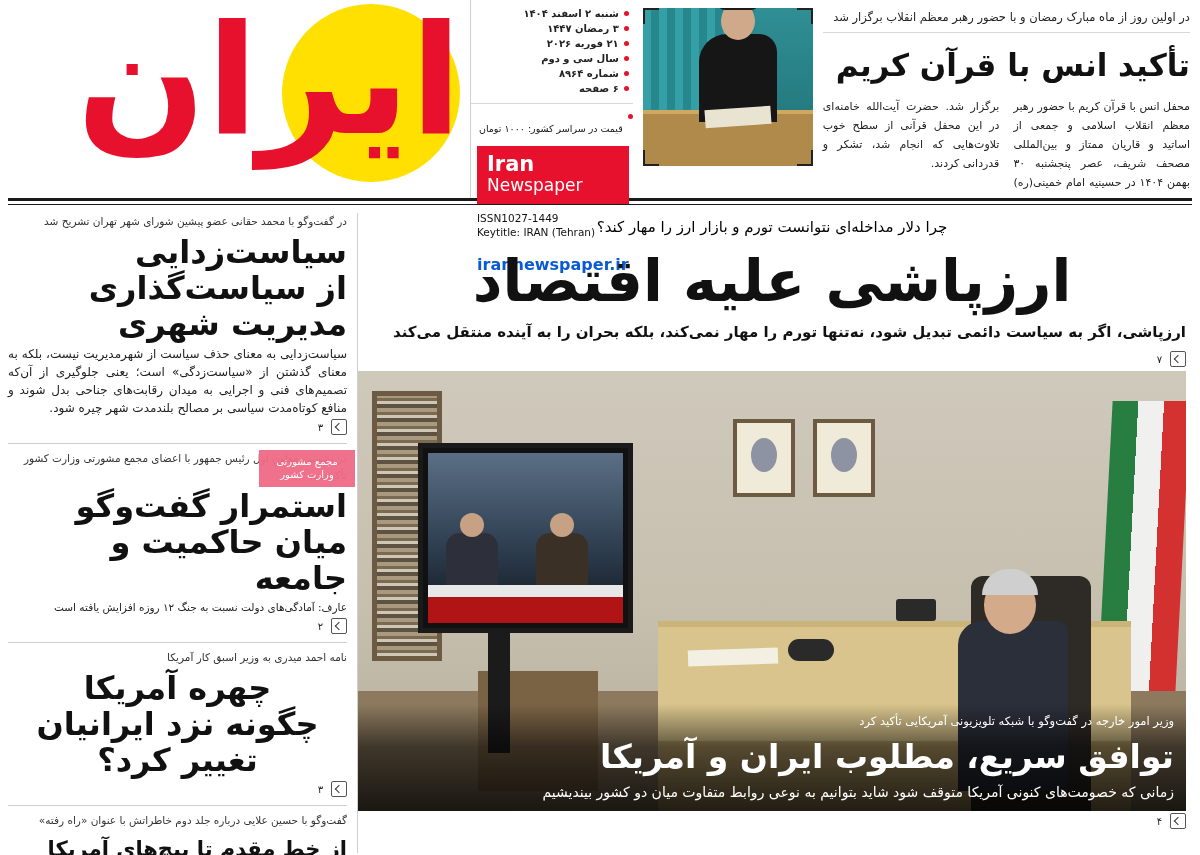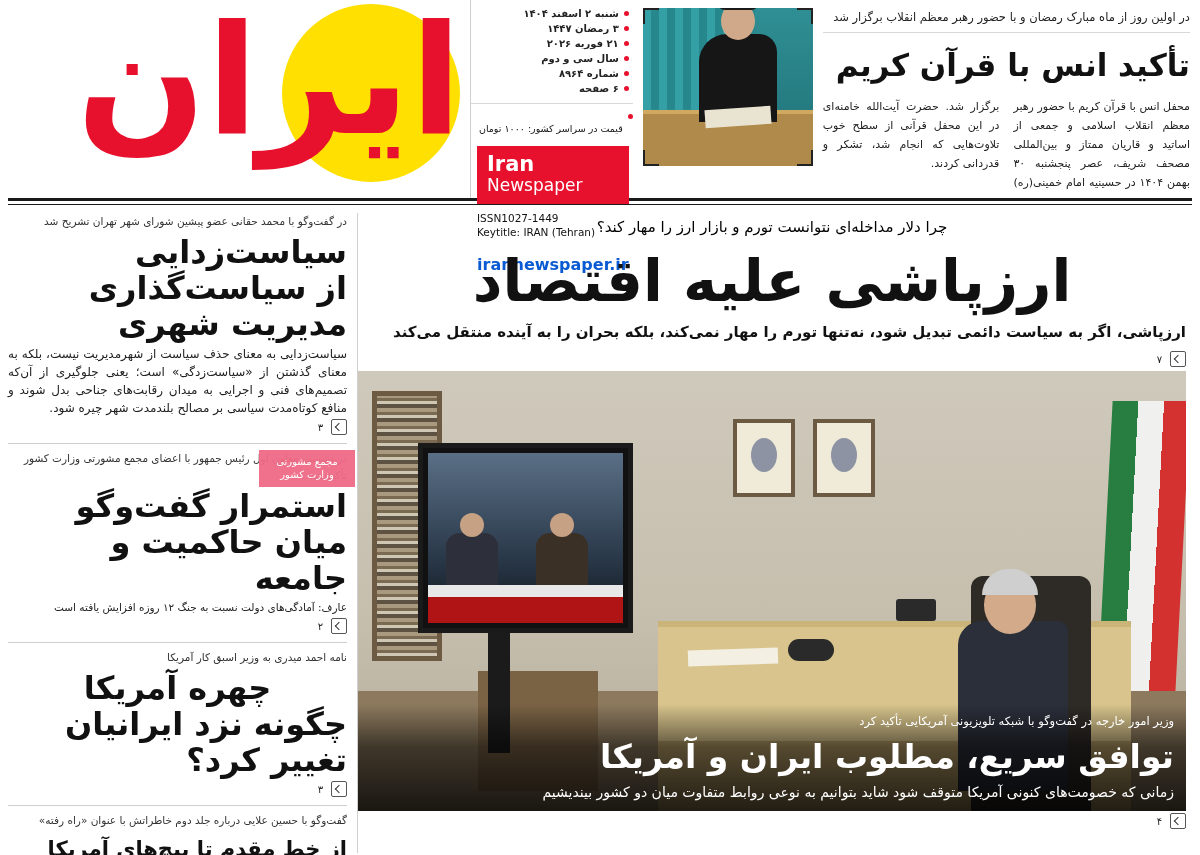--- a/index.html
+++ b/index.html
@@ -464,21 +464,21 @@
       <div class="pagetag">
         <span class="arrow"></span>
         <span class="num">۲</span>
       </div>
     </div>
 
     <div class="item">
       <div class="item-kicker">نامه احمد میدری به وزیر اسبق کار آمریکا</div>
       <div class="item-title">
         <div style="text-align:center">چهره آمریکا</div>
-        <div style="text-align:right">چگونه نزد ایرانیان تغییر کرد؟</div>
+        <div style="text-align:center">چگونه نزد ایرانیان تغییر کرد؟</div>
       </div>
       <div class="pagetag">
         <span class="arrow"></span>
         <span class="num">۳</span>
       </div>
     </div>
 
     <div class="item">
       <div class="item-kicker">گفت‌وگو با حسین علایی درباره جلد دوم خاطراتش با عنوان «راه رفته»</div>
       <div class="item-title small">از خط مقدم تا پیچ‌های آمریکا</div>

